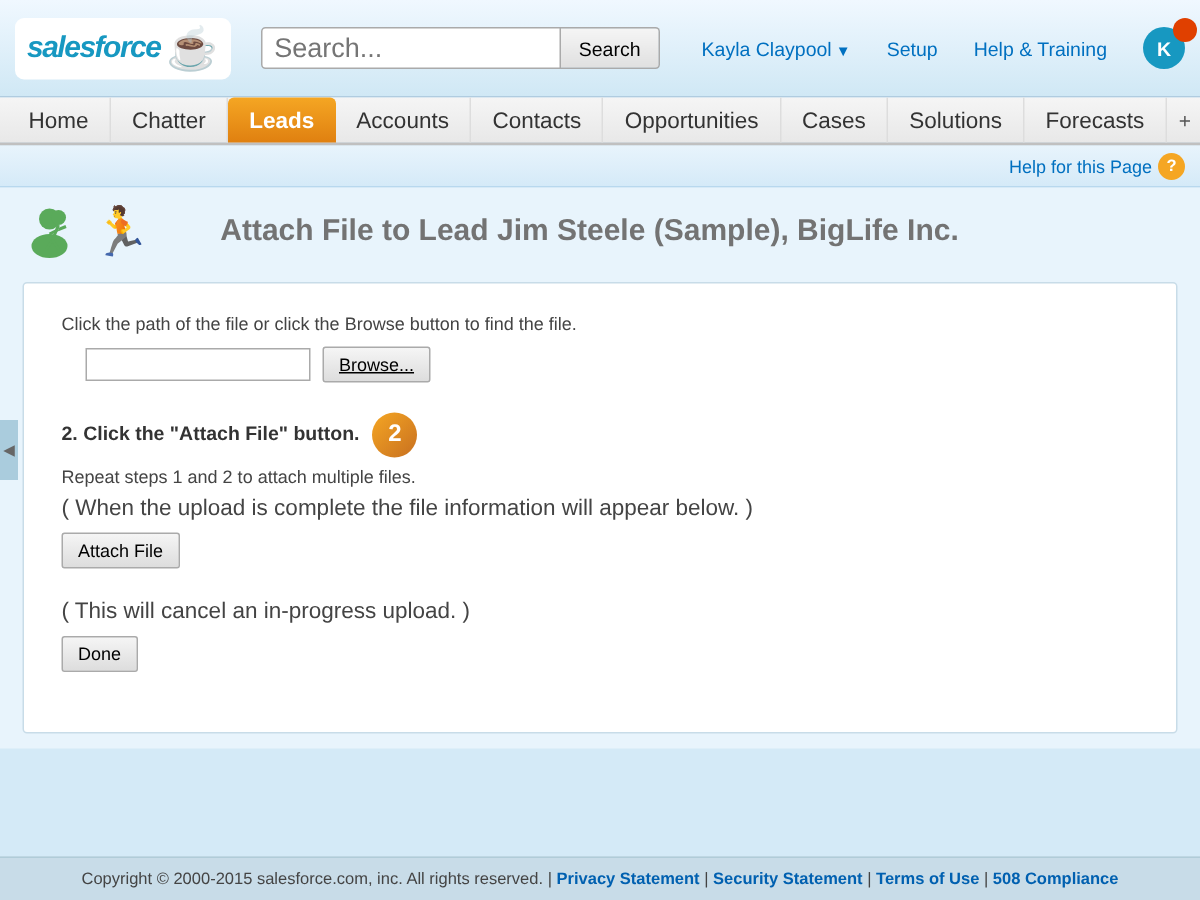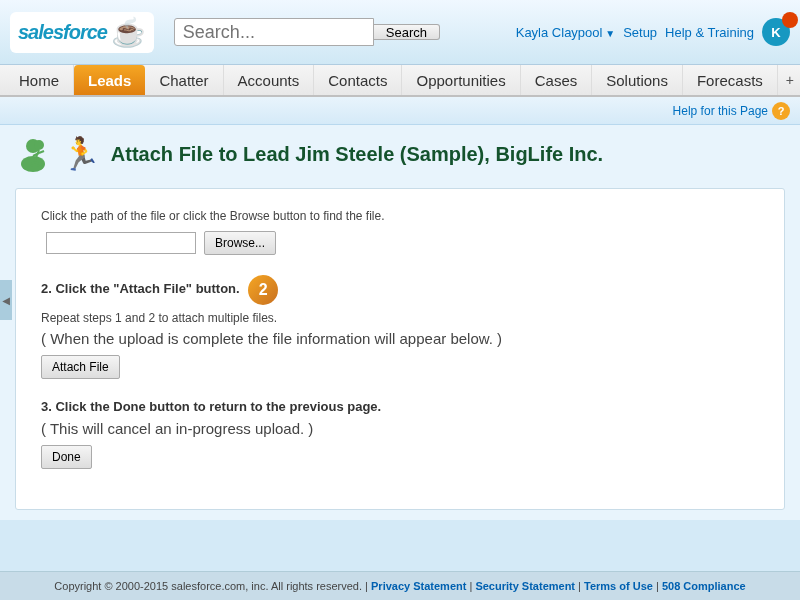--- a/index.html
+++ b/index.html
@@ -24,33 +24,33 @@
       width: 200px;
       height: 28px;
       border: 1px solid #aaa;
       padding: 0 8px;
       font-size: 18px;
       border-radius: 3px 0 0 3px;
       background: white;
       color: #999;
     }
     .search-btn {
-      height: 16px;
+      height: 28px;
       padding: 0 12px;
       background: linear-gradient(to bottom, #f5f5f5, #e0e0e0);
       border: 1px solid #aaa;
       border-left: none;
       cursor: pointer;
       font-size: 13px;
       border-radius: 0 3px 3px 0;
     }
     .header-right {
       display: flex;
       align-items: center;
-      gap: 8px;
+      gap: 24px;
       margin-left: auto;
     }
     .user-name {
       color: #0070c0;
       font-size: 13px;
       cursor: pointer;
     }
     .user-name::after {
       content: ' ▼';
       font-size: 10px;
@@ -154,21 +154,22 @@
     }
     .lead-icon {
       width: 36px;
       height: 36px;
       margin-right: 10px;
       flex-shrink: 0;
     }
     .page-title {
       font-size: 20px;
       font-weight: bold;
-      color: #14532d;
+      color: #737373;
+      margin-left: 36px;
     }
     .content-box {
       background: white;
       border: 1px solid #c8dce8;
       border-radius: 3px;
       padding: 20px 25px;
     }
     .step {
       margin-bottom: 20px;
     }
@@ -185,21 +186,22 @@
     }
     .step-note {
       color: #444;
       font-size: 15px;
       margin-bottom: 8px;
     }
     .file-input-row {
       display: flex;
       align-items: center;
       gap: 8px;
-      margin: 8px 5px;
+      margin: 8px 16px;
+      text-decoration: underline;
     }
     .file-text-input {
       width: 150px;
       height: 22px;
       border: 1px solid #aaa;
       background: white;
     }
     .browse-btn, .attach-btn, .done-btn {
       height: 24px;
       padding: 0 10px;
@@ -322,22 +324,22 @@
     <span class="header-link">Help &amp; Training</span>
     <div class="avatar-circle notif-badge">
       <span>K</span>
       <span class="badge-num"></span>
     </div>
   </div>
 </div>
 
 <div class="navbar">
   <div class="nav-item">Home</div>
+  <div class="nav-item">Chatter</div>
   <div class="nav-item active">Leads</div>
-  <div class="nav-item">Chatter</div>
   <div class="nav-item">Accounts</div>
   <div class="nav-item">Contacts</div>
   <div class="nav-item">Opportunities</div>
   <div class="nav-item">Cases</div>
   <div class="nav-item">Solutions</div>
   <div class="nav-item">Forecasts</div>
   <div class="nav-plus">+</div>
   <div class="nav-arrow">▼</div>
 </div>
 
@@ -385,21 +387,20 @@
       <div class="step-title">
         <span>2.  Click the "Attach File" button.</span>
         <span class="step2-badge">2</span>
       </div>
       <div class="step-desc">Repeat steps 1 and 2 to attach multiple files.</div>
       <div class="step-note">( When the upload is complete the file information will appear below. )</div>
       <button class="attach-btn">Attach File</button>
     </div>
 
     <div class="step">
-      <div class="step-title">3.  Click the Done button to return to the previous page.</div>
       <div class="step-note">( This will cancel an in-progress upload. )</div>
       <button class="done-btn">Done</button>
     </div>
   </div>
 </div>
 
 <div class="footer">
   <span>Copyright © 2000-2015 salesforce.com, inc. All rights reserved.</span>
   | <a href="#">Privacy Statement</a>
   | <a href="#">Security Statement</a>

